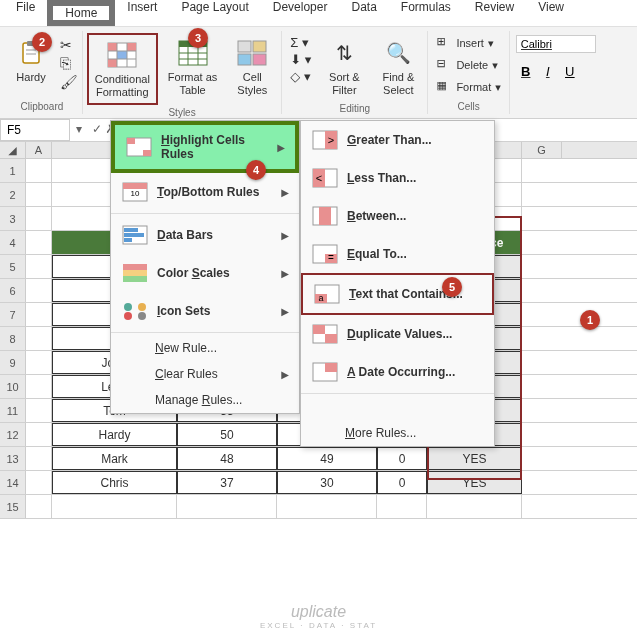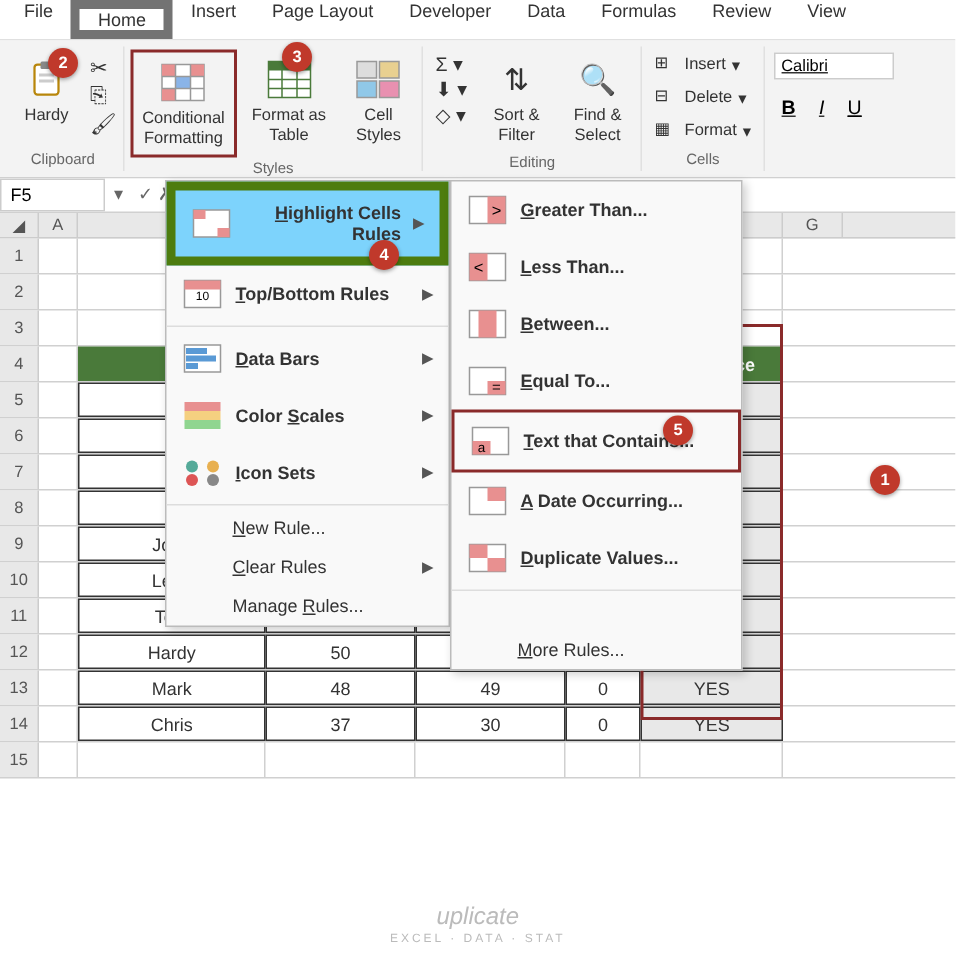--- a/index.html
+++ b/index.html
@@ -54,21 +54,21 @@
 .cell.F { width: 95px; }
 .header-cell { background: #4a7a3a; color: #fff; font-weight: bold; border-right: 1px solid #fff; }
 .sel-col { background: #e8e8e8; }
 .table-border { border: 1px solid #333; }
 
 
 .menu { position: absolute; background: #f9f9f9; border: 1px solid #bbb; box-shadow: 2px 2px 6px rgba(0,0,0,0.2); z-index: 10; }
 .menu1 { top: 120px; left: 110px; width: 190px; }
 .menu2 { top: 120px; left: 300px; width: 195px; }
 .menu-item { display: flex; align-items: center; gap: 8px; padding: 8px 10px; cursor: pointer; position: relative; }
-.menu-item.hl { background: #7dd3fc; border: 6px solid #4d7c0f; text-align: right; }
+.menu-item.hl { background: #86efac; border: 4px solid #4d7c0f; }
 .menu-item.hl2 { border: 2px solid #8a2a2a; }
 .menu-item .mico { width: 28px; height: 22px; display: flex; align-items: center; justify-content: center; flex-shrink: 0; }
 .menu-item .mlbl { font-size: 12px; font-weight: bold; flex: 1; }
 .menu-item .arrow { font-size: 10px; color: #555; }
 .menu-sep { border-top: 1px solid #ddd; margin: 2px 0; }
 .menu-item.plain .mlbl { font-weight: normal; }
 .menu-item.plain { padding: 6px 10px 6px 44px; }
 
 
 .badge { position: absolute; width: 20px; height: 20px; border-radius: 50%; background: #c0392b; color: #fff; font-size: 11px; font-weight: bold; display: flex; align-items: center; justify-content: center; z-index: 20; box-shadow: 0 1px 3px rgba(0,0,0,0.4); }
@@ -488,34 +488,34 @@
           <rect x="1" y="10" width="12" height="9" fill="#e89090"></rect>
           <text x="7" y="17" font-size="9" text-anchor="middle">a</text>
         </svg>
       </span>
     <span class="mlbl"><u class="access">T</u>ext that Contains...</span>
   </div>
   <div class="menu-item">
     <span class="mico">
         <svg width="26" height="20">
           <rect x="1" y="1" width="24" height="18" fill="#fff" stroke="#999"></rect>
-          <rect x="13" y="1" width="12" height="9" fill="#e89090"></rect>
-        </svg>
-      </span>
-    <span class="mlbl"><u class="access">A</u> Date Occurring...</span>
-  </div>
-  <div class="menu-item">
-    <span class="mico">
-        <svg width="26" height="20">
-          <rect x="1" y="1" width="24" height="18" fill="#fff" stroke="#999"></rect>
           <rect x="1" y="1" width="12" height="9" fill="#e89090"></rect>
           <rect x="13" y="10" width="12" height="9" fill="#e89090"></rect>
         </svg>
       </span>
     <span class="mlbl"><u class="access">D</u>uplicate Values...</span>
+  </div>
+  <div class="menu-item">
+    <span class="mico">
+        <svg width="26" height="20">
+          <rect x="1" y="1" width="24" height="18" fill="#fff" stroke="#999"></rect>
+          <rect x="13" y="1" width="12" height="9" fill="#e89090"></rect>
+        </svg>
+      </span>
+    <span class="mlbl"><u class="access">A</u> Date Occurring...</span>
   </div>
   <div class="menu-sep"></div>
   <div class="menu-item plain">
       <span class="mlbl" style="text-align:left;width:100%;margin-top:24px;"><u class="access">M</u>ore Rules...</span>
     </div>
 </div>
 
 <div class="fsel" style="top:216px;left:427px;width:95px;height:264px;"></div>
 
 <div class="badge" style="top:32px;left:32px;">2</div>

